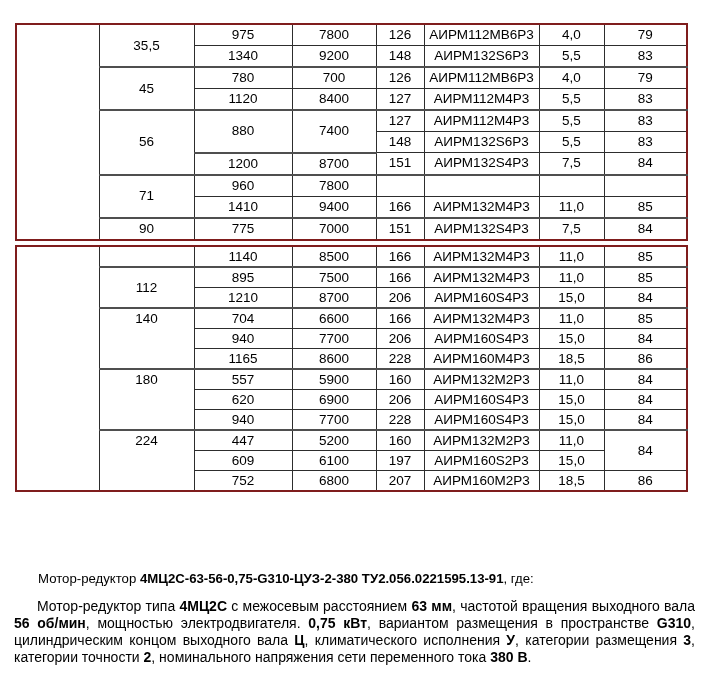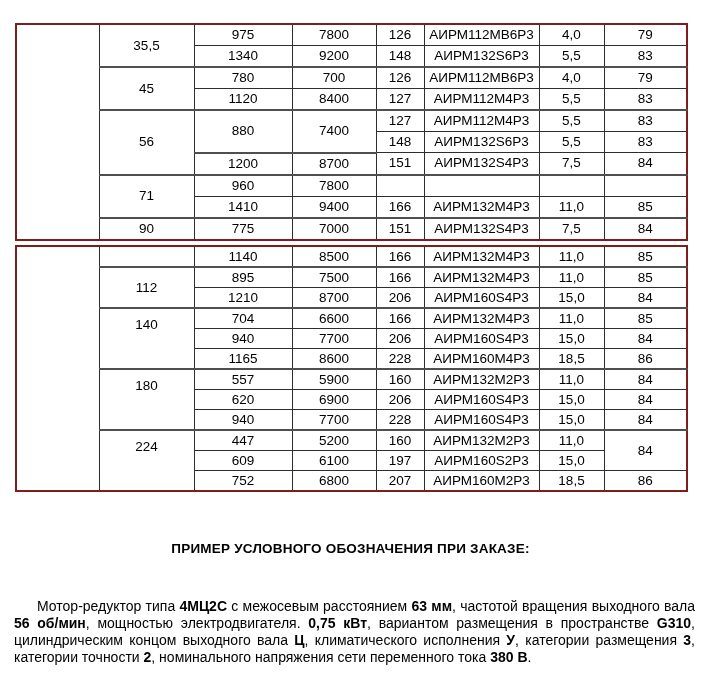--- a/index.html
+++ b/index.html
@@ -18,21 +18,21 @@
   #table2{top:245px;}
   td{
     border:1px solid #2d2d2d;
     text-align:center;vertical-align:middle;
     font-size:13.5px;line-height:16px;
     padding:0;white-space:nowrap;overflow:hidden;
   }
   #table1 td{height:20px;}
   #table2 td{height:19px;}
   td.gt{border-top:2px solid #4f4f4f;}
-  td.top{vertical-align:top;padding-top:8px;}
+  td.top{vertical-align:top;padding-top:2px;}
 
   .heading{
     position:absolute;top:541px;left:0;width:701px;
     text-align:center;font-weight:bold;font-size:13.5px;letter-spacing:0.2px;
   }
   .designation{
     position:absolute;top:571px;left:15px;width:678px;
     font-size:13.2px;line-height:16px;text-indent:23px;margin:0;
   }
   .description{
@@ -254,18 +254,18 @@
           <td>752</td>
           <td>6800</td>
           <td>207</td>
           <td>АИРМ160М2Р3</td>
           <td>18,5</td>
           <td>86</td>
         </tr>
       </tbody>
     </table>
 
-  <div class="heading">ПРИМЕР УСЛОВНОГО ОБОЗНАЧЕНИЯ ПРИ ЗАКАЗЕ:</div>
-
+
+  <p class="designation"><span>Мотор-редуктор </span><span class="b">4МЦ2С-63-56-0,75-G310-ЦУЗ-2-380 ТУ2.056.0221595.13-91</span><span>, где:</span></p>
 
   <p class="description"><span>Мотор-редуктор типа </span><span class="b">4МЦ2С</span><span> с межосевым расстоянием </span><span class="b">63 мм</span><span>, частотой вращения выходного вала </span><span class="b">56 об/мин</span><span>, мощностью электродвигателя. </span><span class="b">0,75 кВт</span><span>, вариантом размещения в пространстве </span><span class="b">G310</span><span>, цилиндрическим концом выходного вала </span><span class="b">Ц</span><span>, климатического исполнения </span><span class="b">У</span><span>, категории размещения </span><span class="b">3</span><span>, категории точности </span><span class="b">2</span><span>, номинального напряжения сети переменного тока </span><span class="b">380 В</span><span>.</span></p>
 
 </div>
 
 </body></html>

